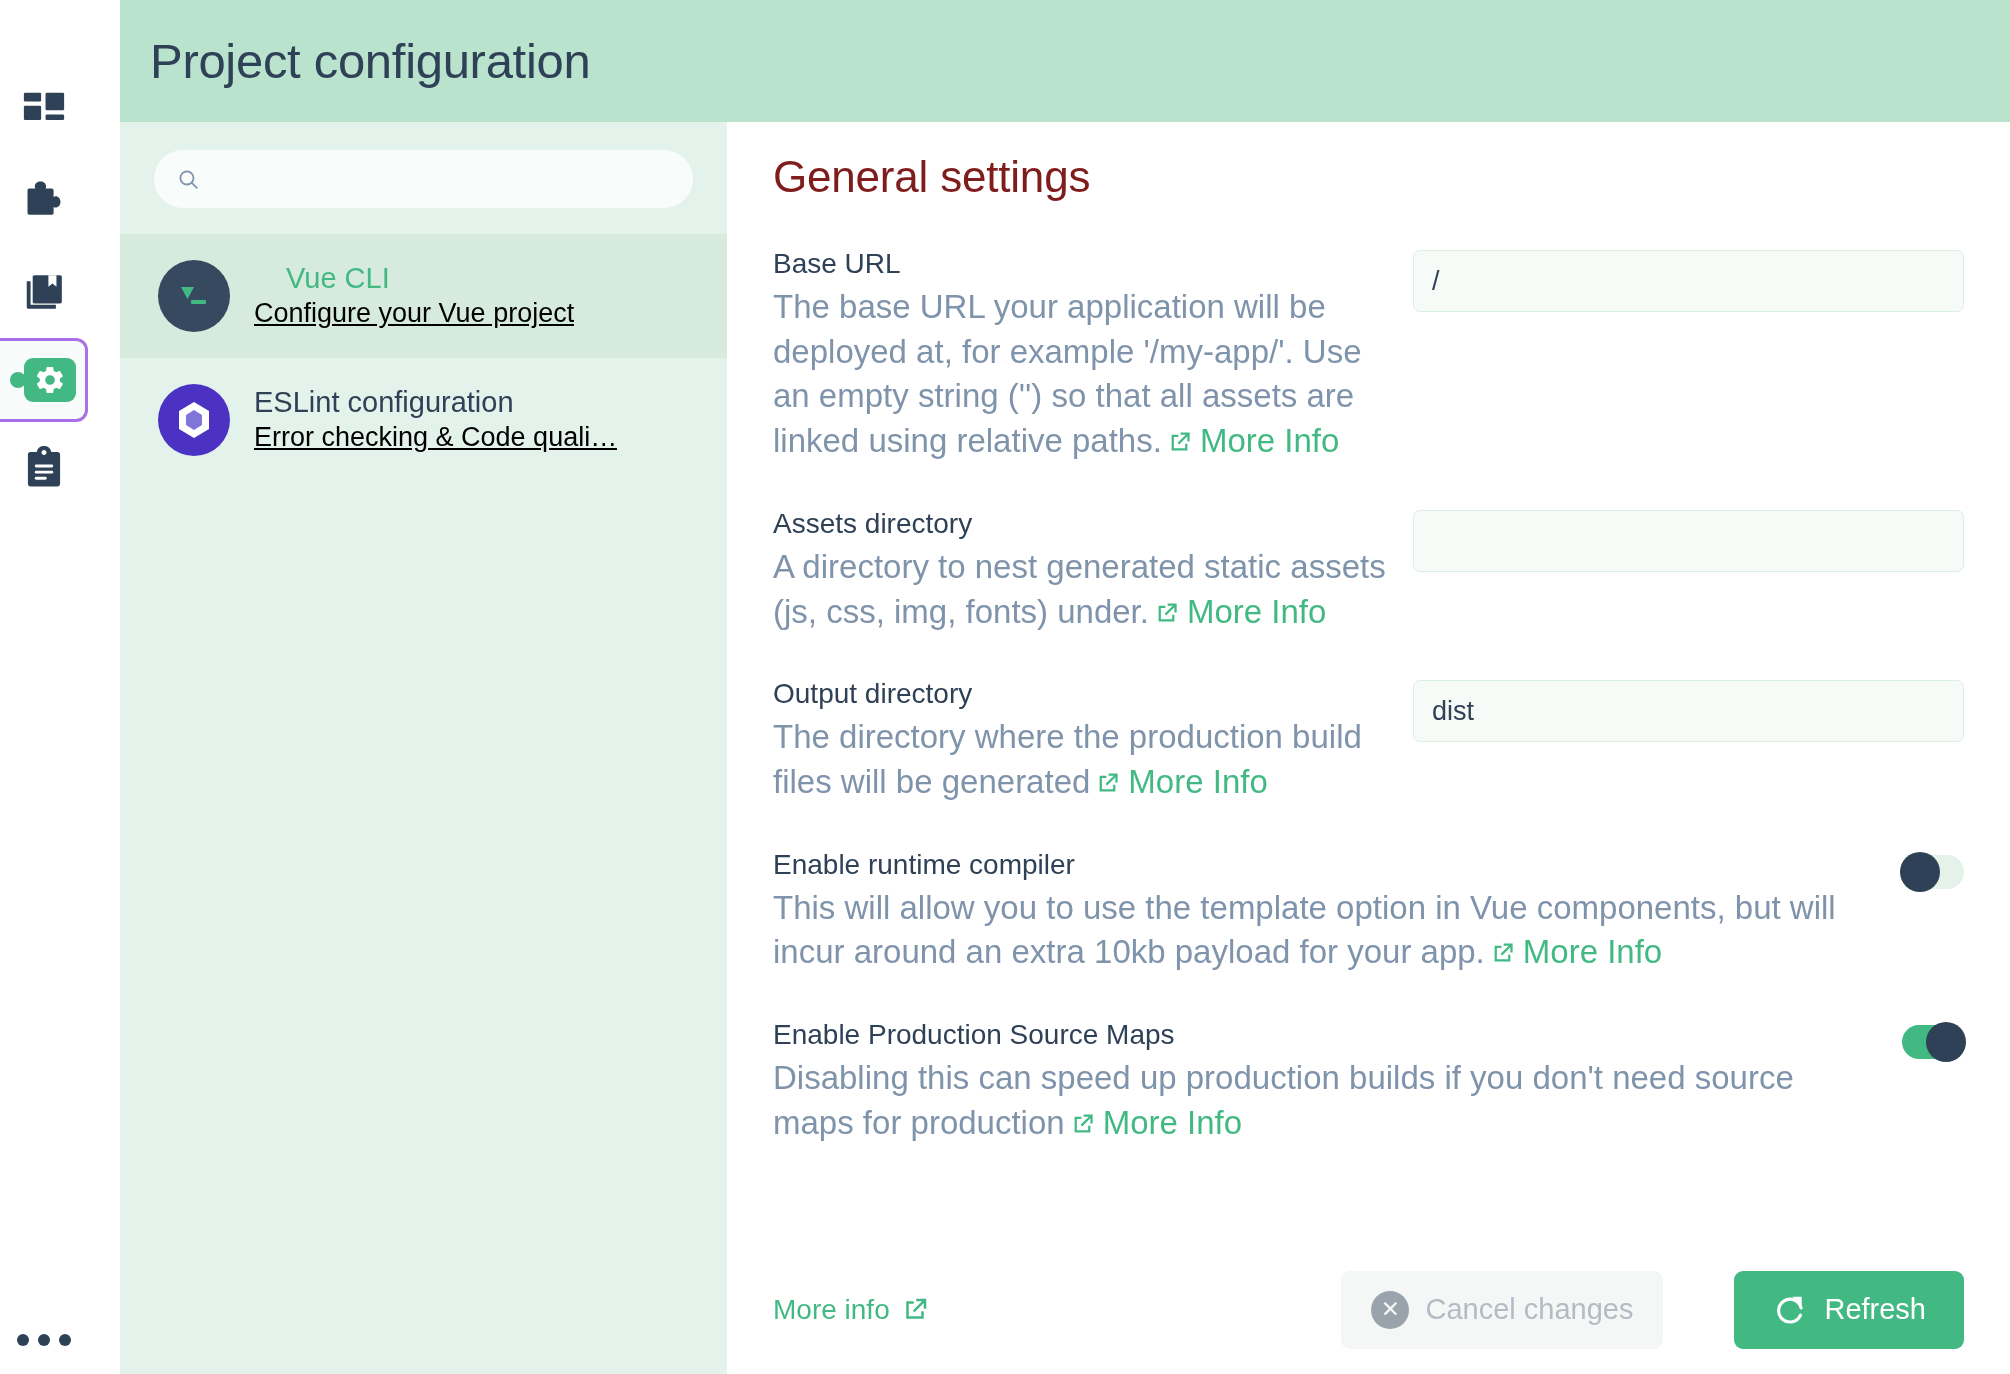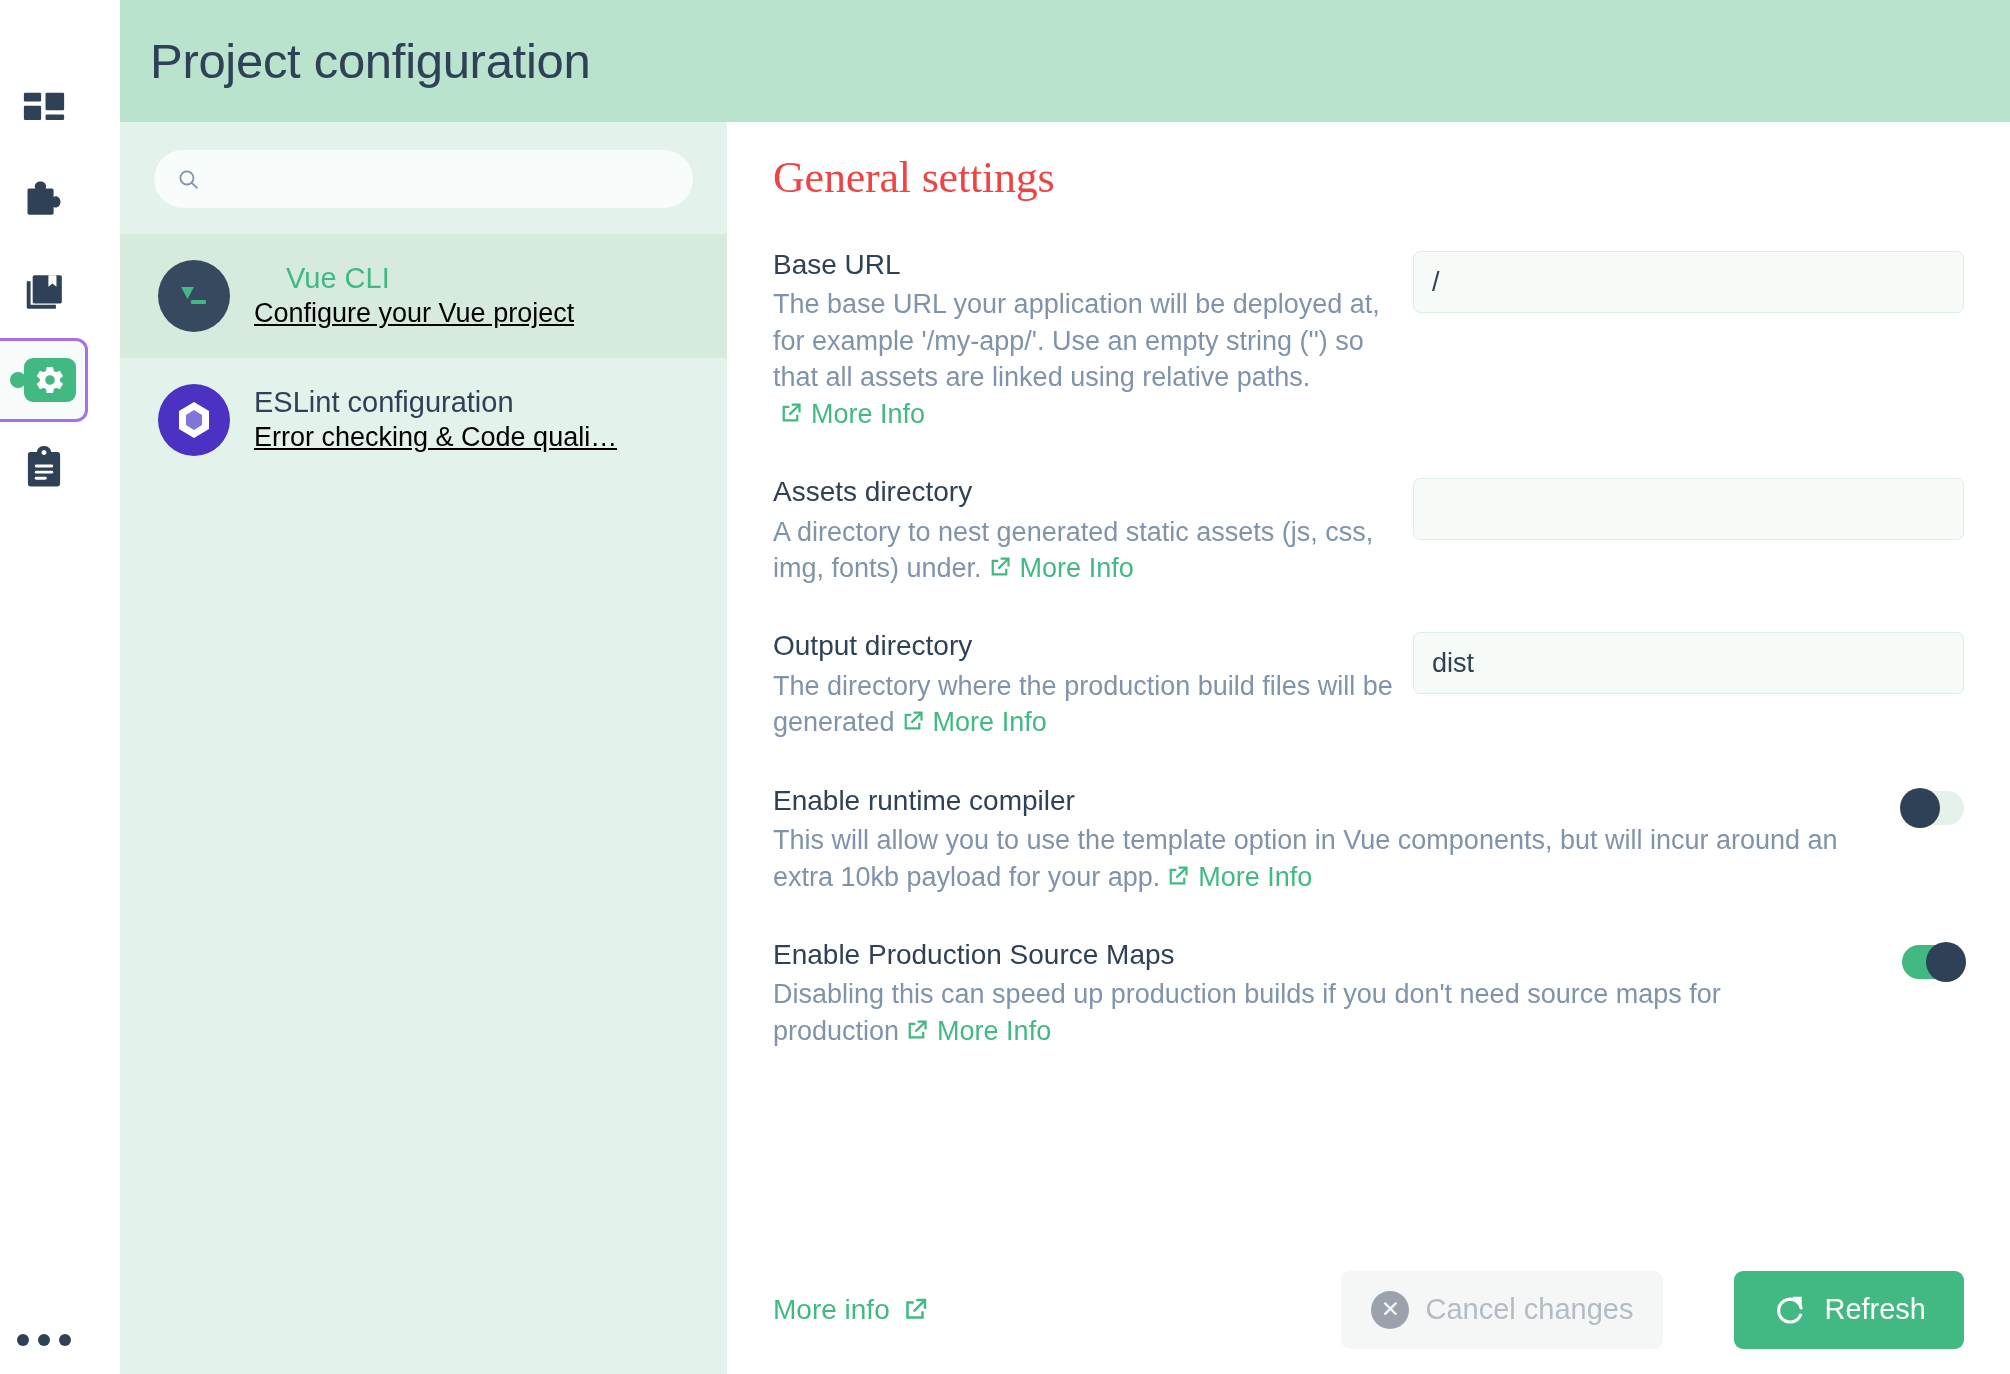--- a/index.html
+++ b/index.html
@@ -179,41 +179,40 @@
   }
   .main-scroll {
     flex: 1;
     padding: 30px 46px 0 46px;
     min-height: 0;
     overflow: hidden;
   }
   .section-title {
     font-size: 44px;
     font-weight: 400;
-    color: #ef4444;
+    color: #7f1d1d;
     margin-bottom: 44px;
     letter-spacing: -0.2px;
-    font-family: Liberation Serif, serif;
   }
 
   .field {
     display: flex;
     align-items: flex-start;
     margin-bottom: 42px;
   }
   .field-info { width: 640px; flex: 0 0 640px; padding-right: 20px; }
   .field.wide .field-info { width: auto; flex: 1 1 auto; padding-right: 40px; }
   .field-label {
     font-size: 28px;
     color: #2f4156;
     line-height: 1.3;
     margin-bottom: 3px;
   }
   .field-desc {
-    font-size: 27px;
+    font-size: 33px;
     color: #7f93ab;
     line-height: 1.35;
   }
   .more-info {
     color: #42b983;
     white-space: nowrap;
     display: inline;
   }
   .ext-icon {
     display: inline-block;

